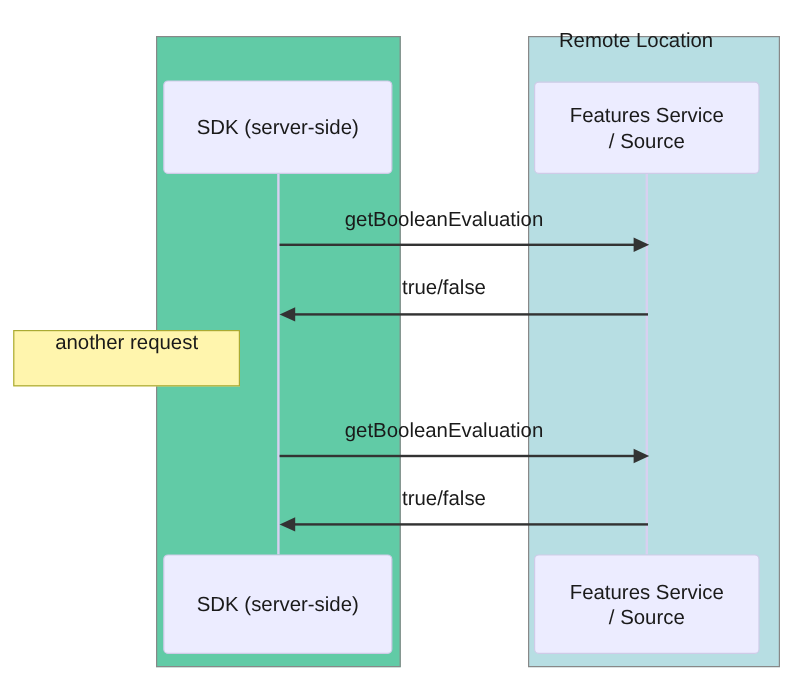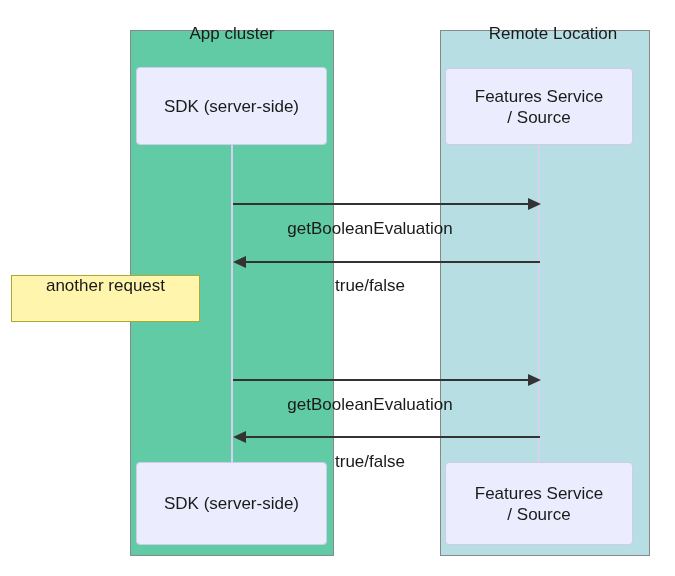--- a/index.html
+++ b/index.html
@@ -34,21 +34,21 @@
   .cluster-label {
     position: absolute;
     top: 24px;
     font-size: 17px;
     line-height: 20px;
     text-align: center;
     color: var(--text-color);
     z-index: 3;
   }
   .cluster-label.app    { left: 130px; width: 204px; }
-  .cluster-label.remote { left: 448px; width: 210px; }
+  .cluster-label.remote { left: 425px; width: 210px; }
   .lifeline {
     position: absolute;
     top: 145px;
     width: 2px;
     height: 317px;
     background: var(--lifeline-color);
     z-index: 1;
   }
   .lifeline.sdk      { left: 231px; }
   .lifeline.features { left: 538px; }
@@ -72,21 +72,20 @@
   .actor.br { left: 445px; top: 462px; width: 188px; height: 83px; }
   .msg-label {
     position: absolute;
     left: 233px;
     width: 274px;
     text-align: center;
     font-size: 17px;
     line-height: 20px;
     z-index: 3;
     color: var(--text-color);
-    margin-top: 46px;
   }
   .msg-line {
     position: absolute;
     height: 2px;
     background: var(--arrow-color);
     z-index: 3;
   }
   .arrowhead {
     position: absolute;
     width: 0;
@@ -114,21 +113,20 @@
   }
 </style>
 </head>
 <body>
 
 <div class="canvas">
 
   <div class="cluster app"></div>
   <div class="cluster remote"></div>
 
-  <div class="cluster-label app">App cluster</div>
   <div class="cluster-label remote">Remote Location</div>
 
   <div class="lifeline sdk"></div>
   <div class="lifeline features"></div>
 
   <div class="actor tl">
     <span>SDK (server-side)</span>
   </div>
   <div class="actor tr">
     <span>Features Service</span>

